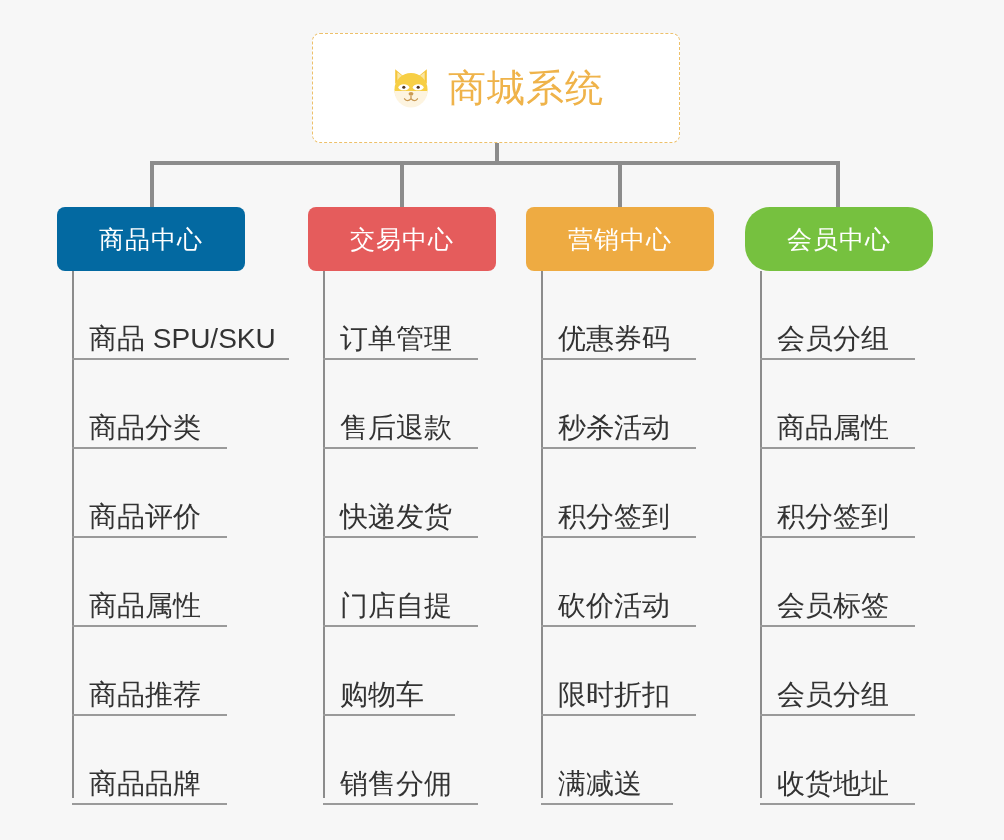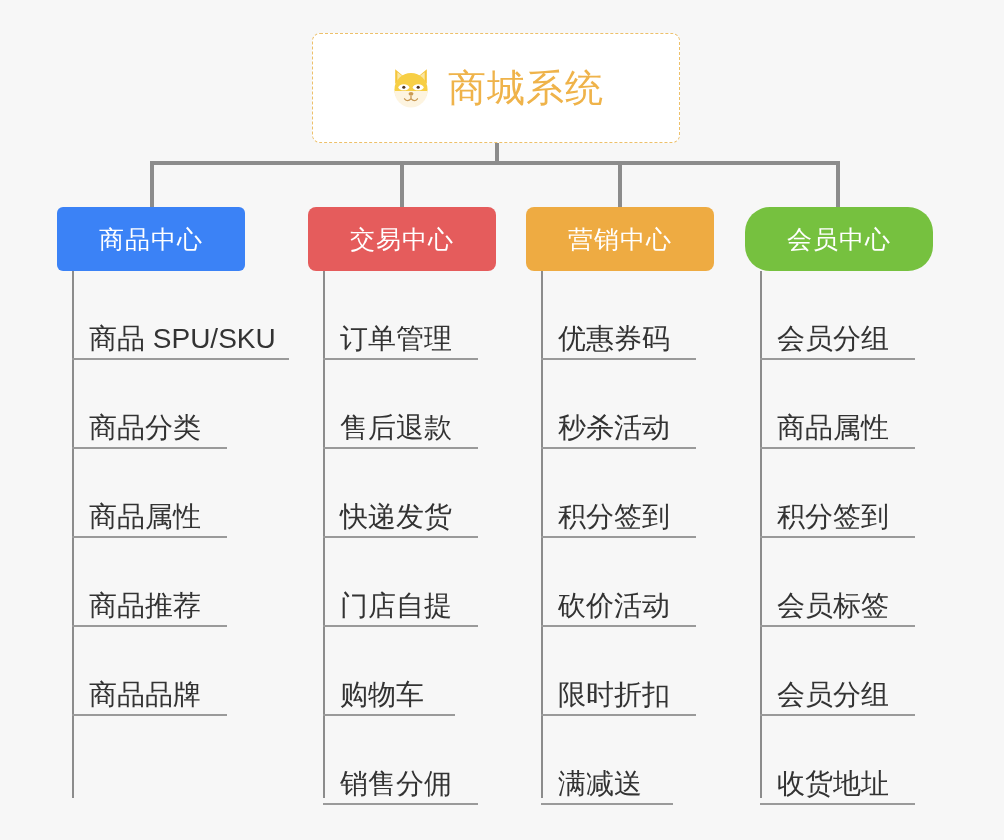--- a/index.html
+++ b/index.html
@@ -156,36 +156,40 @@
   </div>
 
   <div class="conn conn-v" style="left:495px; top:143px; width:4px; height:20px;"></div>
   <div class="conn conn-h" style="left:150px; top:161px; width:690px; height:4px;"></div>
   <div class="conn conn-v" style="left:150px; top:161px; width:4px; height:48px;"></div>
   <div class="conn conn-v" style="left:400px; top:161px; width:4px; height:48px;"></div>
   <div class="conn conn-v" style="left:618px; top:161px; width:4px; height:48px;"></div>
   <div class="conn conn-v" style="left:836px; top:161px; width:4px; height:48px;"></div>
 
   <div class="column col-0">
-    <div class="col-head" style="background:#3b82f6;border-radius:6px;">
+    <div class="col-head" style="background:#0369a1;">
       <span>商品中心</span>
     </div>
     <div class="col-body">
       <div class="spine"></div>
       <ul class="leaf-list">
         <li class="leaf">
           <span class="leaf-underline" style="width:217px;"></span>
           <span class="leaf-label">商品 SPU/SKU</span>
         </li>
         <li class="leaf">
           <span class="leaf-underline" style="width:155px;"></span>
           <span class="leaf-label">商品分类</span>
         </li>
         <li class="leaf">
           <span class="leaf-underline" style="width:155px;"></span>
+          <span class="leaf-label">商品评价</span>
+        </li>
+        <li class="leaf">
+          <span class="leaf-underline" style="width:155px;"></span>
           <span class="leaf-label">商品属性</span>
         </li>
         <li class="leaf">
           <span class="leaf-underline" style="width:155px;"></span>
           <span class="leaf-label">商品推荐</span>
         </li>
         <li class="leaf">
           <span class="leaf-underline" style="width:155px;"></span>
           <span class="leaf-label">商品品牌</span>
         </li>

